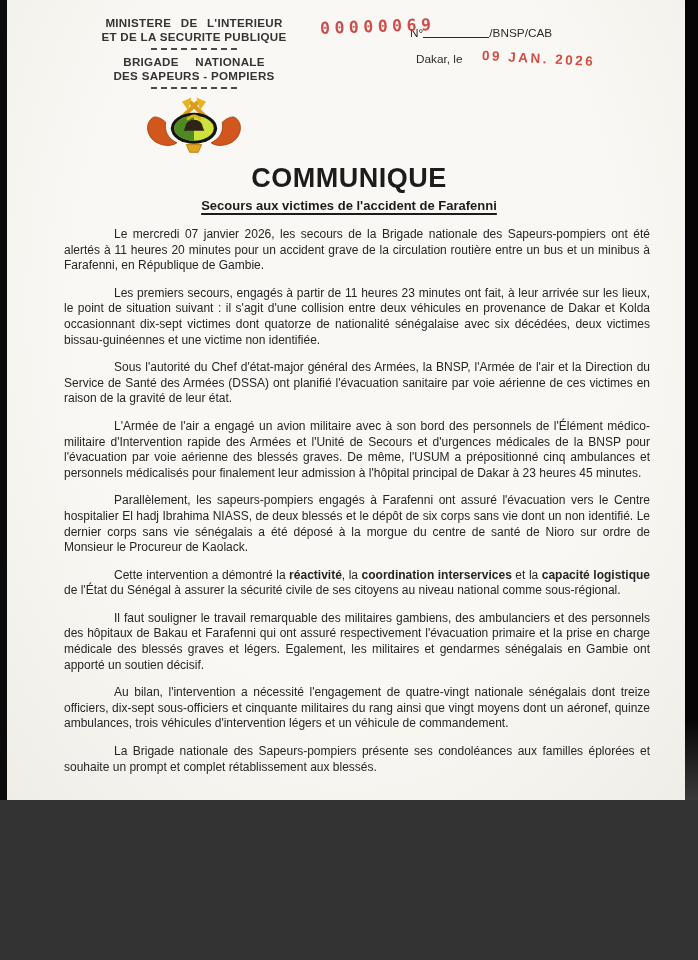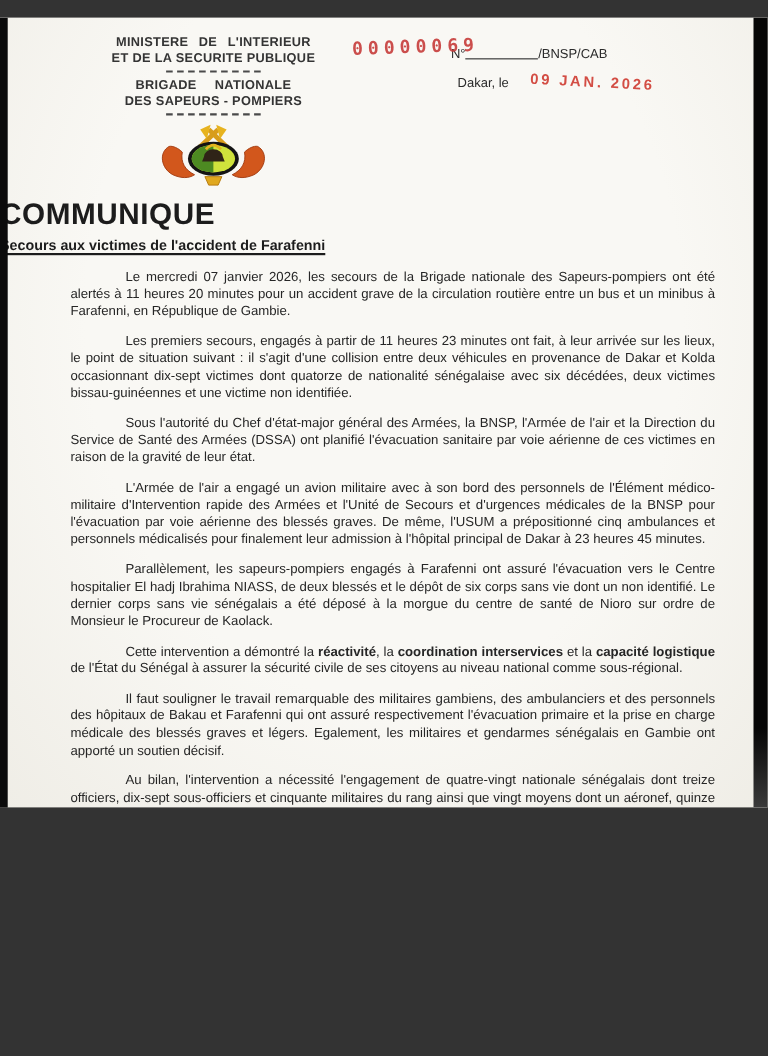--- a/index.html
+++ b/index.html
@@ -1,18 +1,18 @@
 <!DOCTYPE html>
 <html><head>
 <meta charset="utf-8">
 <style>
   html,body{margin:0;padding:0;}
   body{background:#333;font-family:"Liberation Sans",sans-serif;}
   .page{
-    position:relative;width:698px;height:718px;overflow:hidden;margin:16px auto;
+    position:relative;width:698px;height:800px;overflow:hidden;margin:0 auto;
     background:radial-gradient(ellipse at 50% 38%, #f9f8f4 55%, #efede6 100%);
     color:#222;
   }
   .edge-left{position:absolute;left:0;top:0;width:7px;height:858px;background:#0b0b0b;}
   .edge-right{position:absolute;right:0;top:0;width:13px;height:100%;
     background:linear-gradient(#060606 90%,#3a3a3a);}
   
   .header-row{display:flex;padding:16px 34px 0 56px;}
   .org-block{width:276px;text-align:center;font-size:11.6px;font-weight:bold;
     color:#343434;line-height:14px;letter-spacing:.3px;}
@@ -25,21 +25,21 @@
   .ref-line1{position:relative;padding-left:46px;white-space:nowrap;}
   .blank-line{display:inline-block;width:66px;border-bottom:1.4px solid #2b2b2b;
     transform:translateY(1px);}
   .red-num{position:absolute;left:-44px;top:-9px;color:#c8403e;
     font-family:"DejaVu Sans Mono",monospace;font-weight:bold;font-size:16.5px;
     letter-spacing:4.5px;transform:rotate(-2deg);opacity:.92;}
   .ref-line2{margin-top:11px;padding-left:52px;white-space:nowrap;}
   .red-date{display:inline-block;margin-left:16px;color:#cf3b31;font-weight:bold;
     font-size:13.5px;letter-spacing:2.5px;transform:rotate(3deg);opacity:.9;}
   
-  .title-block{margin-top:6px;}
+  .title-block{text-align:center;margin-top:6px;}
   .doc-title{font-size:27px;font-weight:bold;letter-spacing:.5px;color:#1c1c1c;margin:0;}
   .doc-subtitle{font-size:13px;font-weight:bold;color:#1c1c1c;margin:4px 0 0 0;
     text-decoration:underline;text-decoration-thickness:2px;text-underline-offset:3px;}
   
   .body-text{margin:14px 48px 0 64px;text-align:justify;font-size:12px;
     line-height:15.6px;color:#262626;}
   .body-text p{margin:0 0 12px 0;text-indent:50px;}
   .b{font-weight:bold;}
   
   .stamp-wrap{position:absolute;left:441px;top:824px;}

